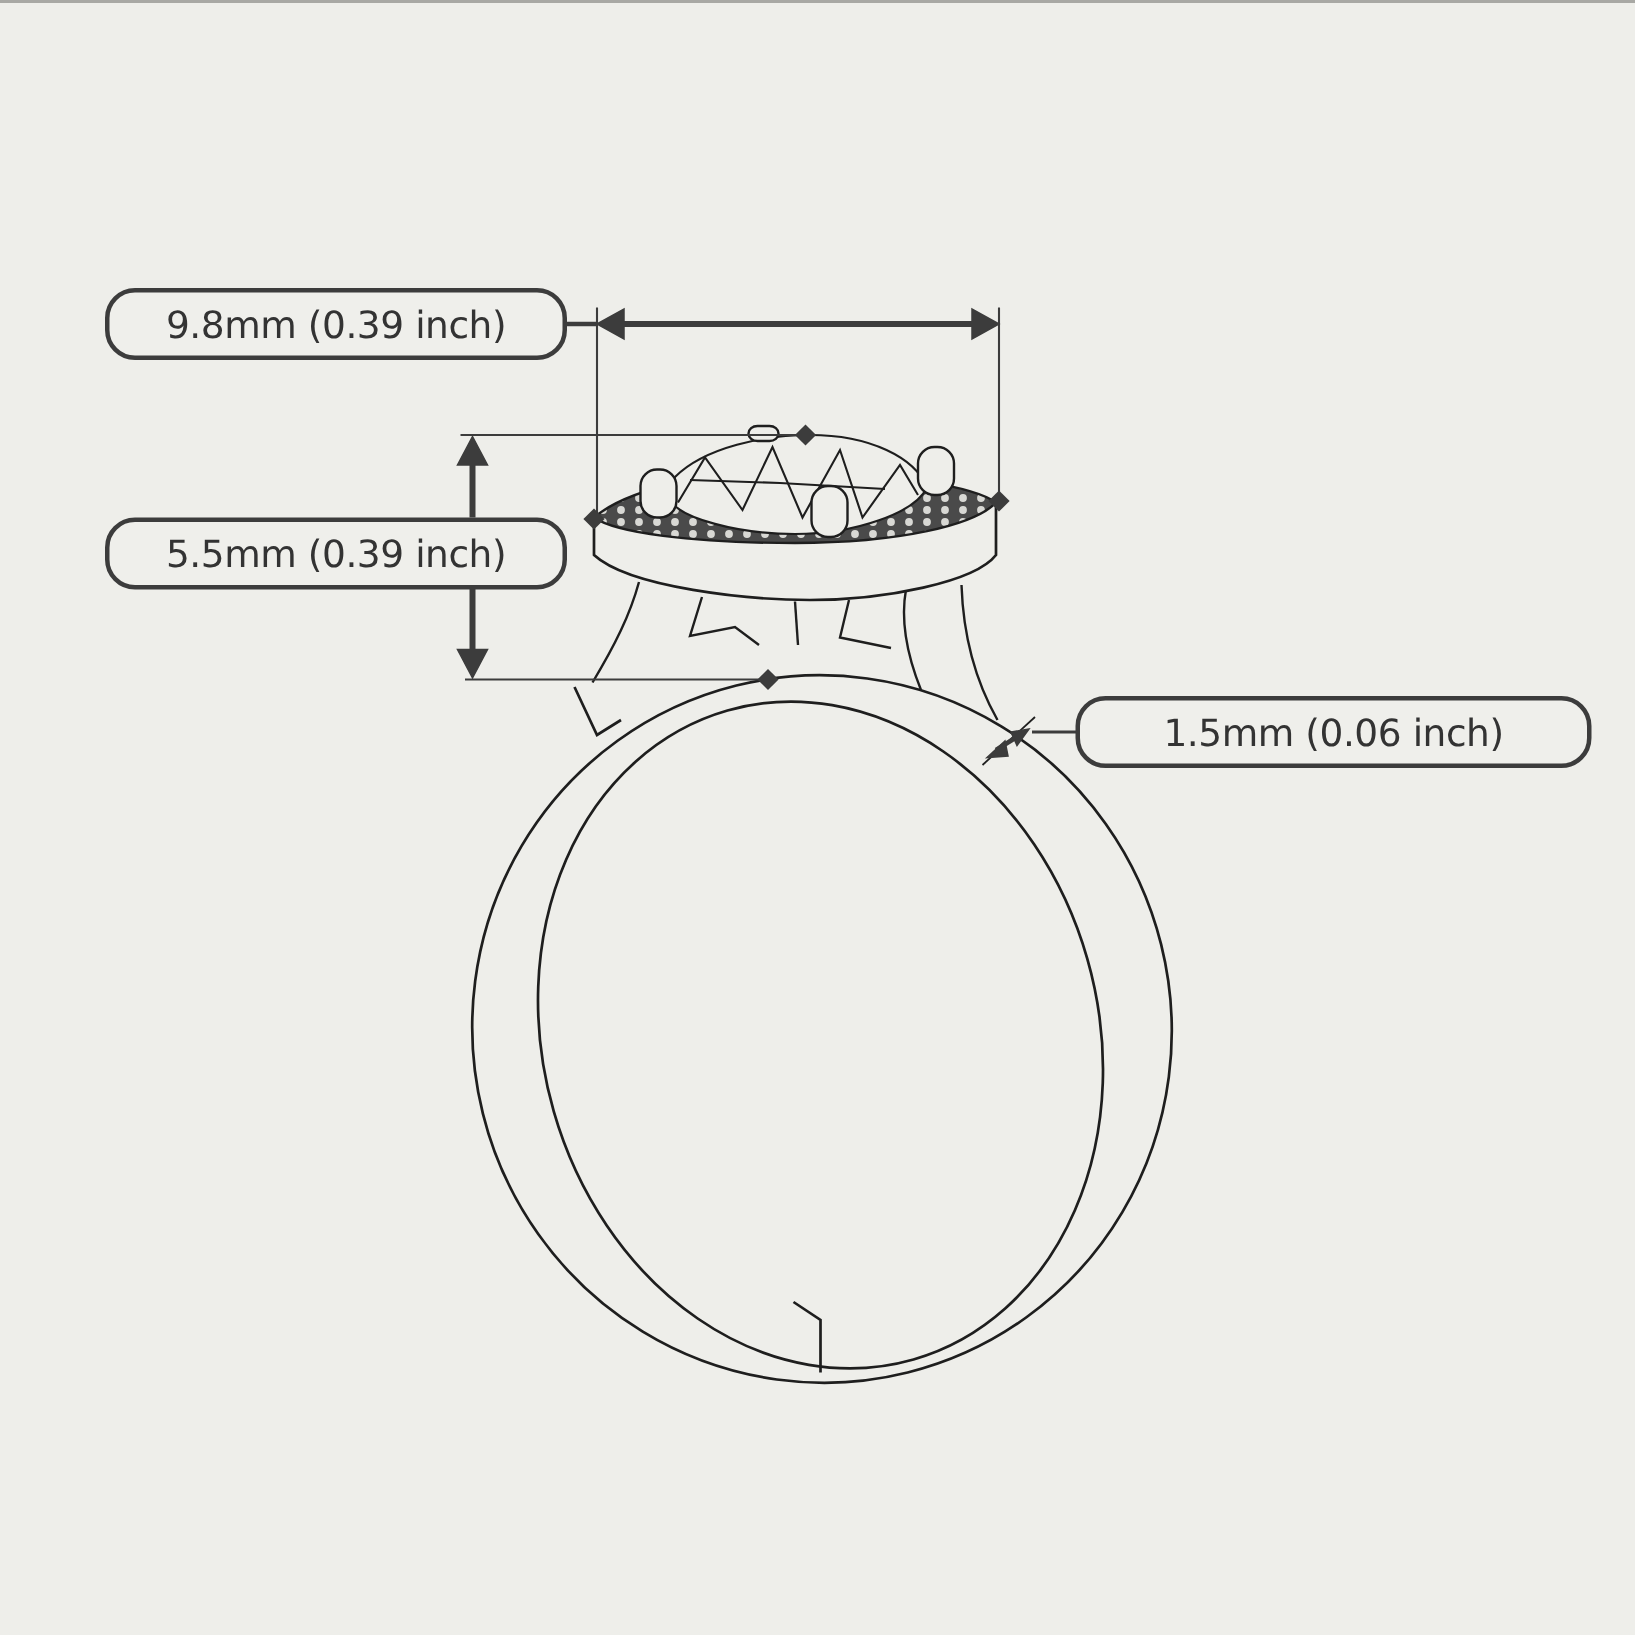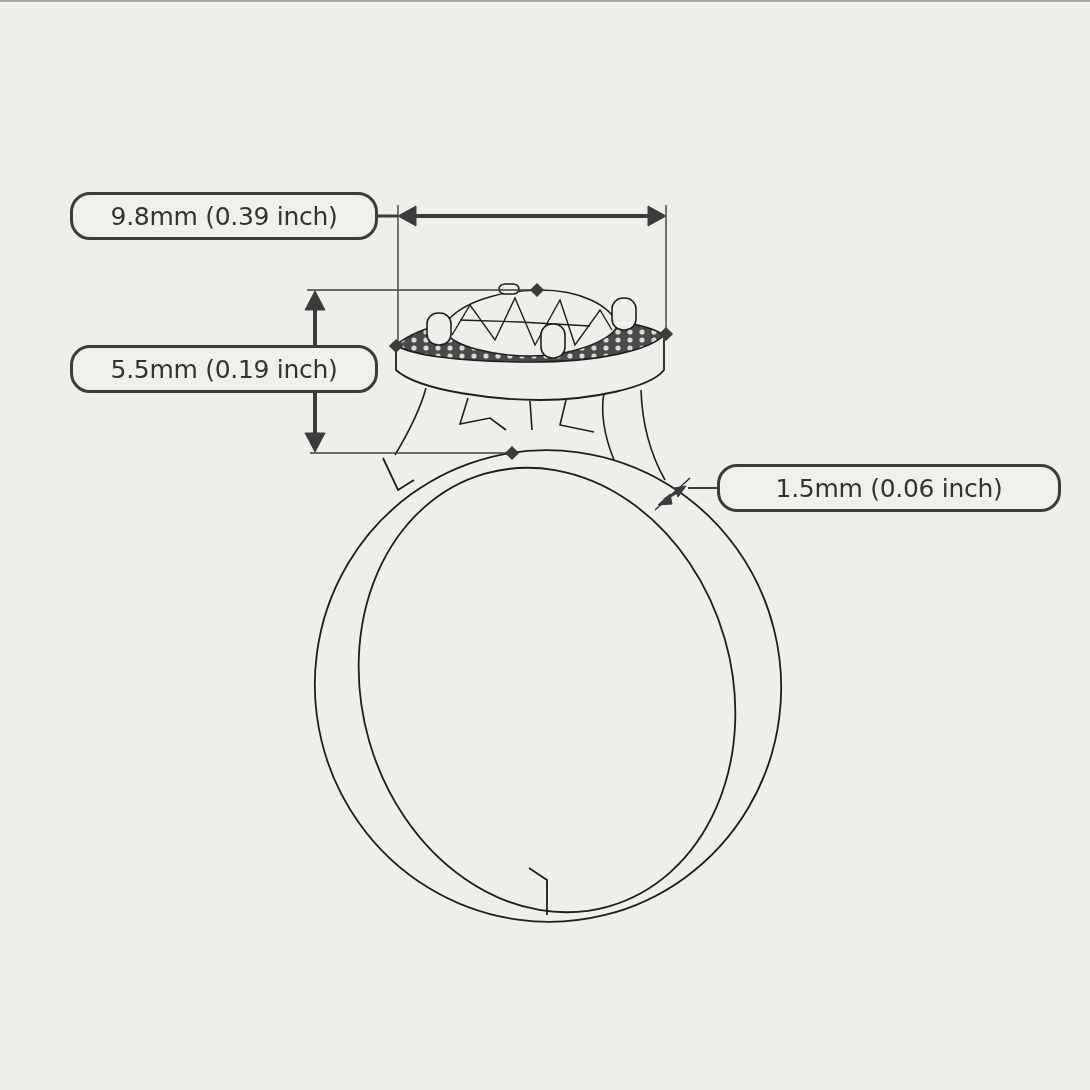--- a/index.html
+++ b/index.html
@@ -98,14 +98,14 @@
 
   <g fill="#3c3c3c">
     <rect x="532" y="285" width="10" height="10" transform="rotate(45 537 290)"></rect>
     <rect x="391" y="341" width="10" height="10" transform="rotate(45 396 346)"></rect>
     <rect x="661" y="329" width="10" height="10" transform="rotate(45 666 334)"></rect>
     <rect x="507" y="448" width="10" height="10" transform="rotate(45 512 453)"></rect>
   </g>
 </svg>
 
 <div class="label" style="left:70px; top:192px; width:308px; height:48px;">9.8mm (0.39 inch)</div>
-<div class="label" style="left:70px; top:345px; width:308px; height:48px;">5.5mm (0.19 inch)</div>
+<div class="label" style="left:70px; top:345px; width:308px; height:48px;">5.5mm (0.39 inch)</div>
 <div class="label" style="left:717px; top:464px; width:344px; height:48px;">1.5mm (0.06 inch)</div>
 
 </body></html>

